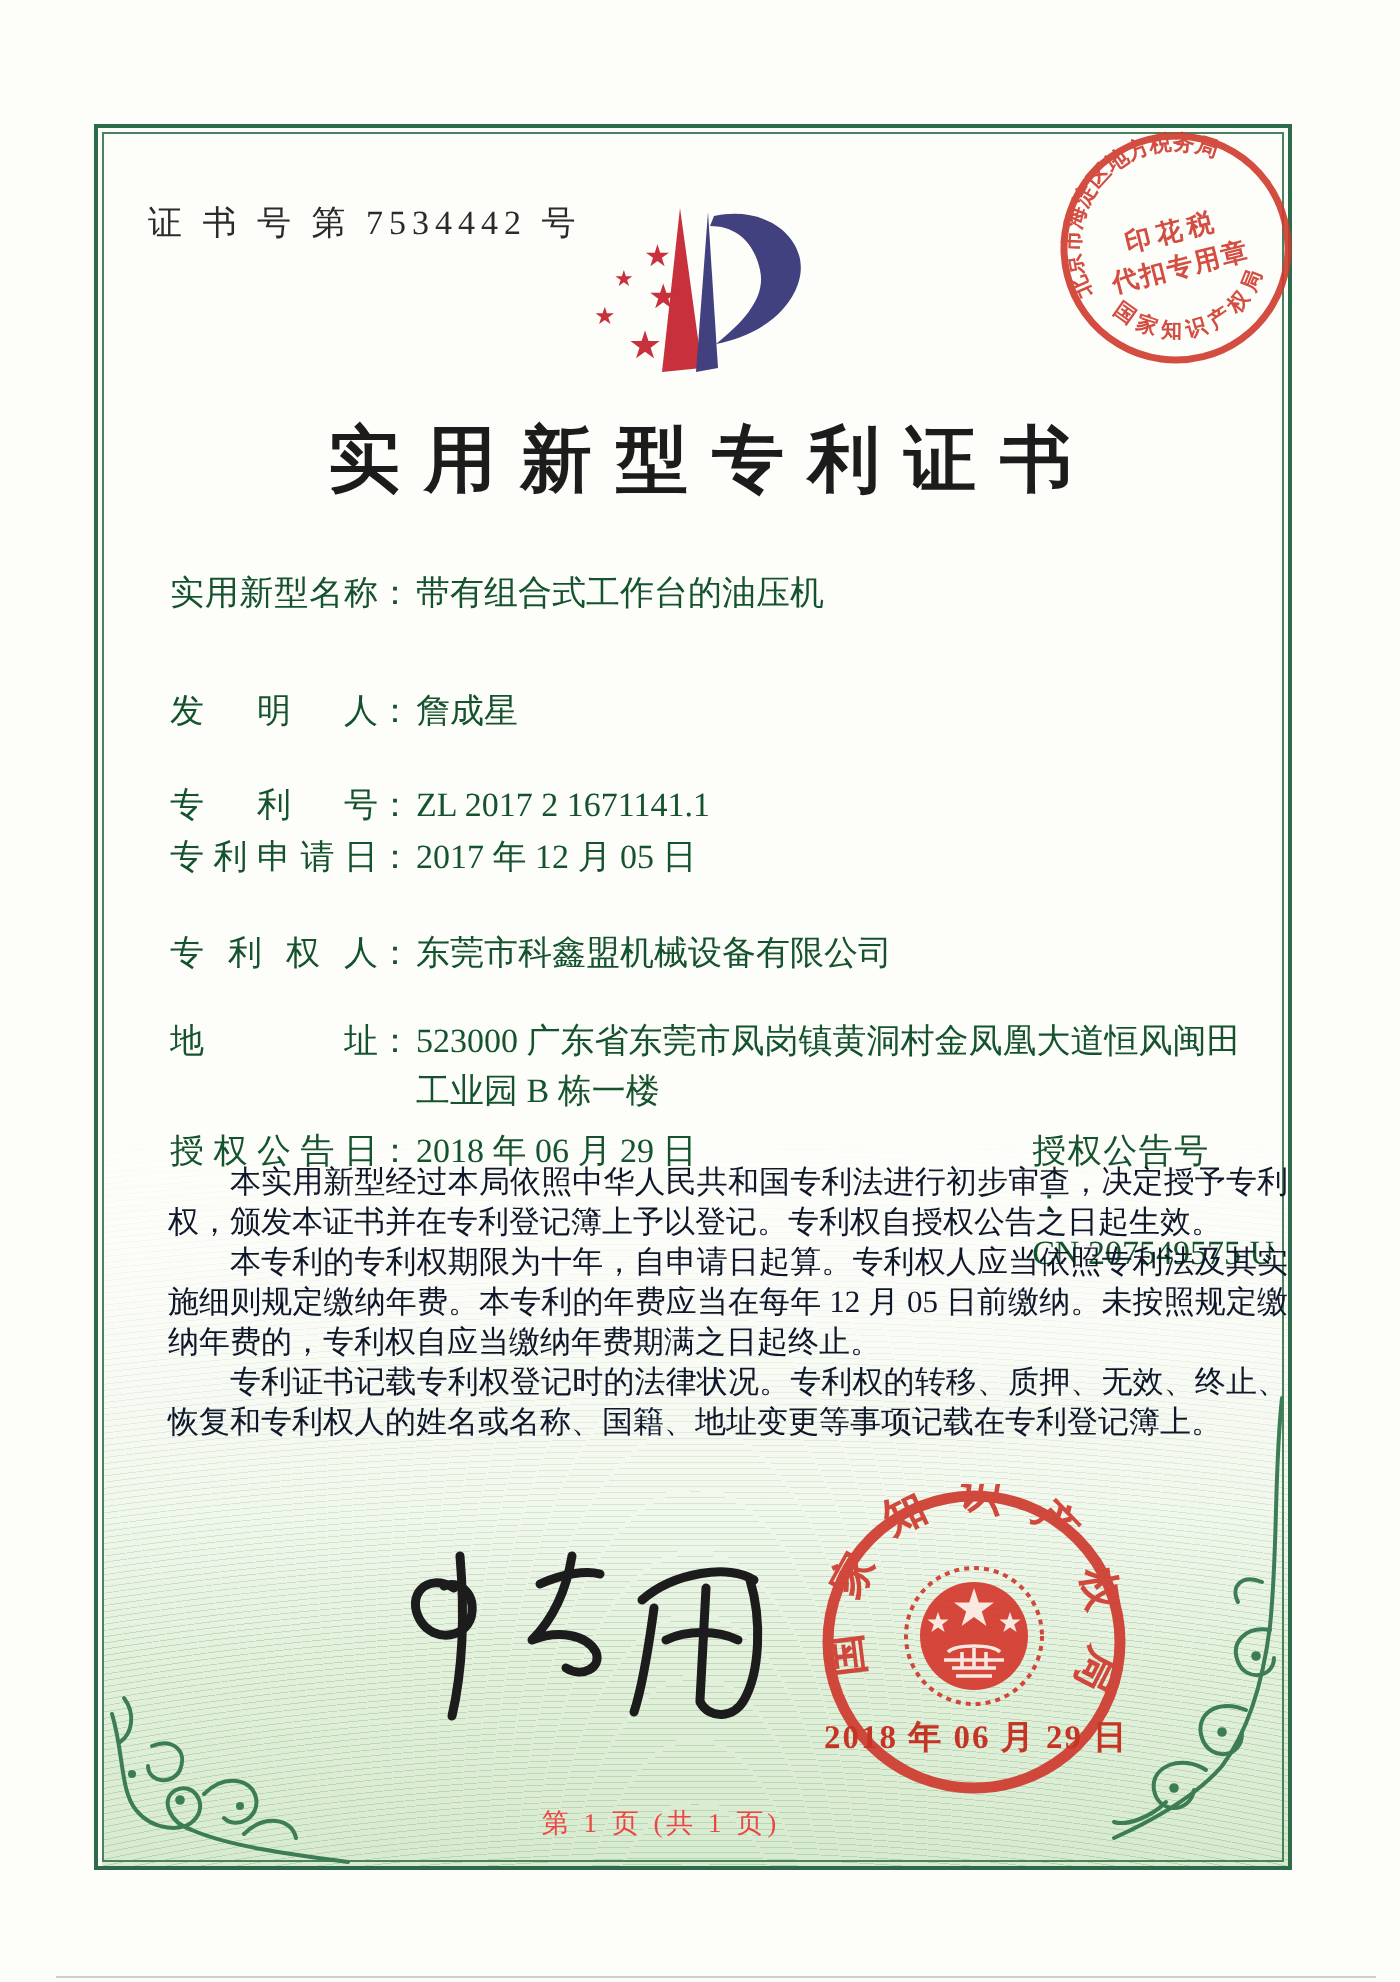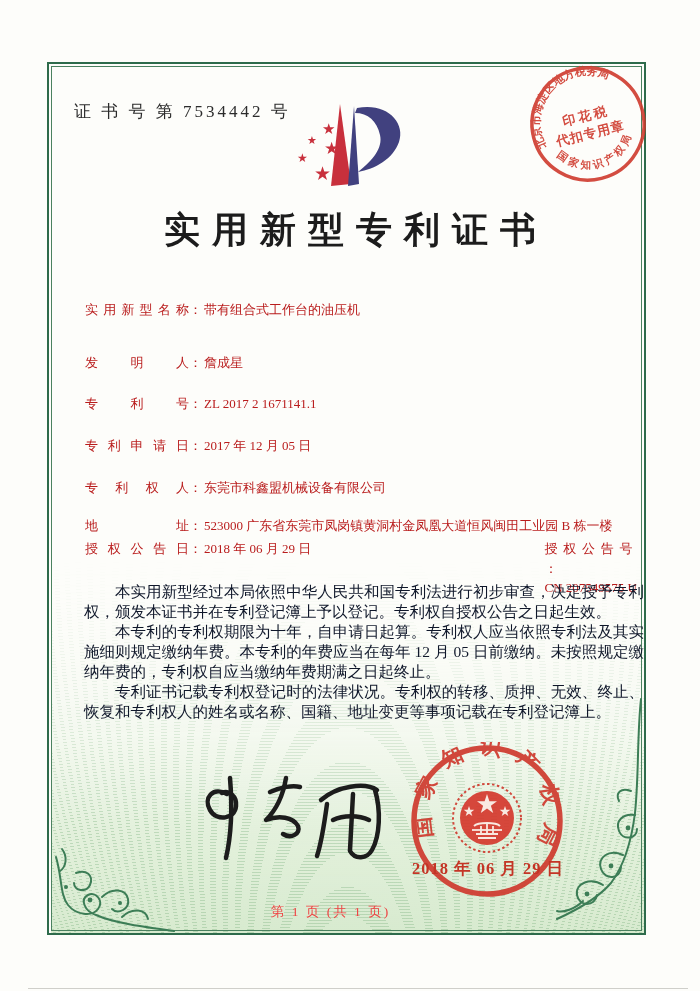--- a/index.html
+++ b/index.html
@@ -20,21 +20,21 @@
       repeating-radial-gradient(180% 130% at 50% 175%, rgba(105,165,110,0.30) 0 1px, rgba(0,0,0,0) 1px 6.5px),
       linear-gradient(to bottom, rgba(236,245,232,0) 0%, rgba(227,241,220,0.55) 45%, rgba(213,233,204,0.95) 100%);
     -webkit-mask-image:linear-gradient(to bottom, transparent 0, rgba(0,0,0,.3) 28%, #000 70%);
     mask-image:linear-gradient(to bottom, transparent 0, rgba(0,0,0,.3) 28%, #000 70%);
     pointer-events:none;}
   .cert-no{position:absolute;left:74px;top:100px;font-size:17px;letter-spacing:3px;color:#2b2b2b;}
   .logo{position:absolute;left:280px;top:96px;width:140px;height:102px;}
   .logo .star{position:absolute;color:#c8303c;line-height:1;}
   .title{position:absolute;left:0;top:206px;width:700px;text-align:center;
     font-size:36px;font-weight:bold;letter-spacing:12px;text-indent:12px;color:#1c1c1c;}
-  .fields{position:absolute;left:85px;top:300px;width:552px;font-size:13px;color:#b91c1c;}
+  .fields{position:absolute;left:85px;top:284px;width:552px;font-size:17px;color:#14532d;}
   .row{display:flex;align-items:flex-start;line-height:1.5;}
   .f-label{display:inline-block;width:104px;text-align:justify;text-align-last:justify;flex:none;}
   .f-colon{flex:none;margin-right:2px;}
   .f-value{flex:1;}
   .grant-row{display:flex;justify-content:space-between;}
   .grant-right{display:flex;flex-direction:column;}
   .grant-right .f-label{width:88px;}
   .body-text{position:absolute;left:84px;top:582px;width:560px;
     font-size:15.5px;line-height:20px;color:#0f172a;text-align:justify;}
   .body-text p{margin:0;text-indent:2em;}
@@ -115,21 +115,21 @@
     <div class="row" style="margin-bottom:33px;">
       <span class="f-label">实用新型名称</span>
         <span class="f-colon">：</span>
       <span class="f-value">带有组合式工作台的油压机</span>
     </div>
     <div class="row" style="margin-bottom:22px;">
       <span class="f-label">发明人</span>
         <span class="f-colon">：</span>
       <span class="f-value">詹成星</span>
     </div>
-    <div class="row" style="margin-bottom:22px;">
+    <div class="row" style="">
       <span class="f-label">专利号</span>
         <span class="f-colon">：</span>
       <span class="f-value">ZL 2017 2 1671141.1</span>
     </div>
     <div class="row" style="margin-bottom:23px;">
       <span class="f-label">专利申请日</span>
         <span class="f-colon">：</span>
       <span class="f-value">2017 年 12 月 05 日</span>
     </div>
     <div class="row" style="margin-bottom:18px;">

